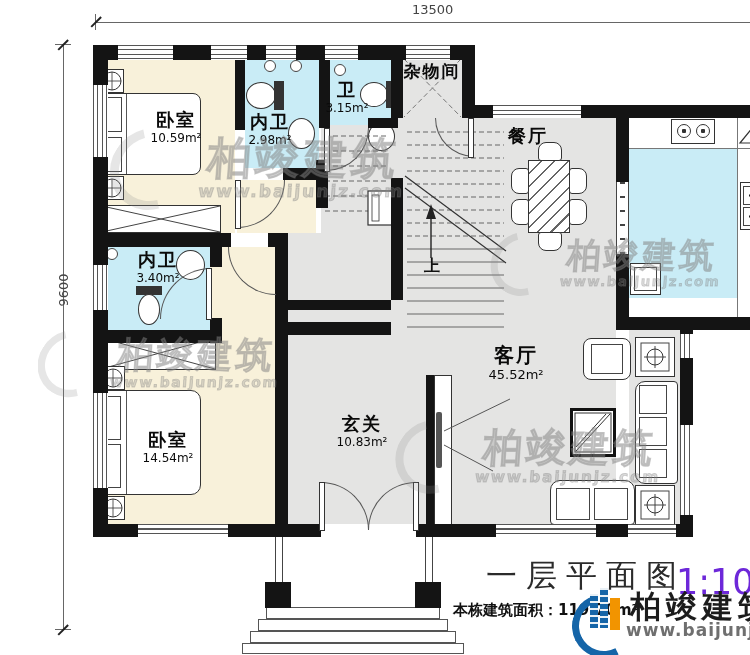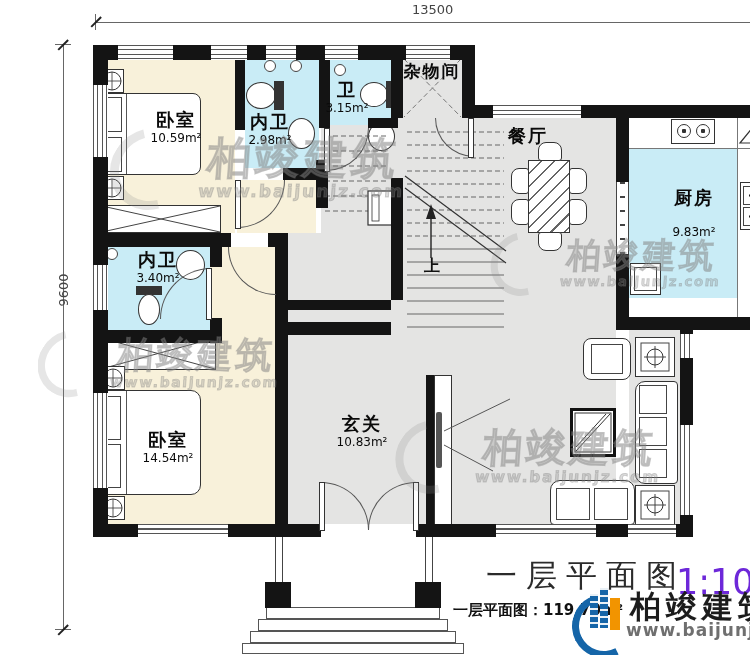--- a/index.html
+++ b/index.html
@@ -309,35 +309,35 @@
   <div class="room-label" style="left:286px;top:80px;width:46px;">
     <div class="nm">卫</div>
     <div class="ar">3.15m²</div>
   </div>
   <div class="room-label" style="left:358px;top:62px;width:72px;">
     <div class="nm" style="font-size:17px;">杂物间</div>
   </div>
   <div class="room-label" style="left:463px;top:126px;width:54px;">
     <div class="nm">餐厅</div>
   </div>
-  <div class="room-label" style="left:628px;top:188px;width:56px;">
-    <div class="nm">厨房</div>
-    <div class="ar" style="margin-top:18px;">9.83m²</div>
-  </div>
   <div class="room-label" style="left:92px;top:250px;width:56px;">
     <div class="nm">内卫</div>
     <div class="ar">3.40m²</div>
   </div>
   <div class="room-label" style="left:101px;top:430px;width:58px;">
     <div class="nm">卧室</div>
     <div class="ar">14.54m²</div>
   </div>
   <div class="room-label" style="left:296px;top:414px;width:56px;">
     <div class="nm">玄关</div>
     <div class="ar">10.83m²</div>
+  </div>
+  <div class="room-label" style="left:447px;top:344px;width:62px;">
+    <div class="nm" style="font-size:20px;">客厅</div>
+    <div class="ar" style="font-size:13px;">45.52m²</div>
   </div>
 
   <div class="wm" style="left:72px;top:128px;">
     <div class="wm-swoosh"></div>
     <div class="wm-txt">
       <div class="wm-name">柏竣建筑</div>
       <div class="wm-url">www.baijunjz.com</div>
     </div>
   </div>
   <div class="wm" style="left:2px;top:330px;transform:skewX(-4deg) scale(0.82);transform-origin:left top;">
@@ -358,21 +358,21 @@
     <div class="wm-swoosh"></div>
     <div class="wm-txt">
       <div class="wm-name">柏竣建筑</div>
       <div class="wm-url">www.baijunjz.com</div>
     </div>
   </div>
 
   <div class="title-main" style="left:448px;top:555px;">一层平面图</div>
   <div class="title-scale" style="left:638px;top:562px;">1:100</div>
   <div class="area-line" style="left:415px;top:601px;">
-    <span>一层平面图：</span><span>119.70m²</span>
+    <span>本栋建筑面积：</span><span>119.70m²</span>
   </div>
   <div class="logo" style="left:534px;top:586px;">
     <div class="arcswoosh"></div>
     <div class="bar" style="left:18px;top:8px;width:8px;height:34px;"></div>
     <div class="bar" style="left:28px;top:2px;width:8px;height:40px;"></div>
     <div class="bar-o" style="left:38px;top:12px;width:10px;height:32px;"></div>
   </div>
   <div class="brand-name" style="left:592px;top:586px;">柏竣建筑</div>
   <div class="brand-url" style="left:588px;top:620px;">www.baijunjz.com</div>
 

